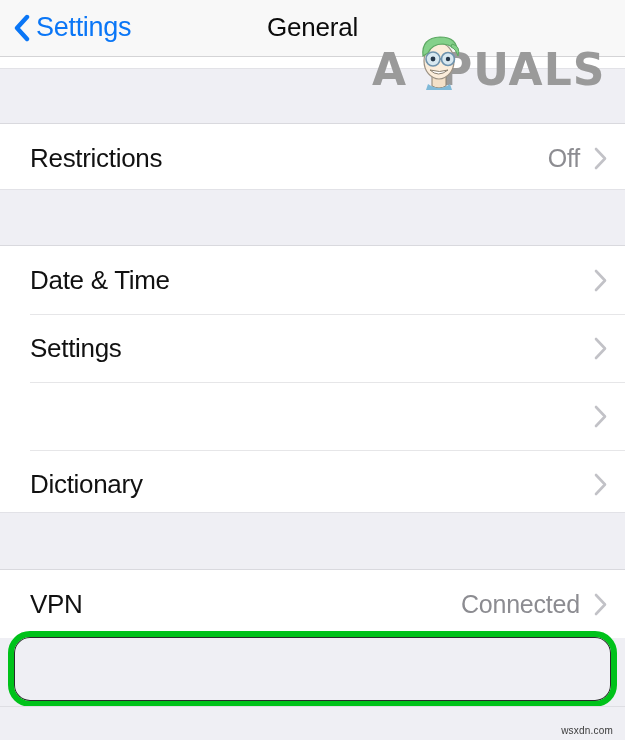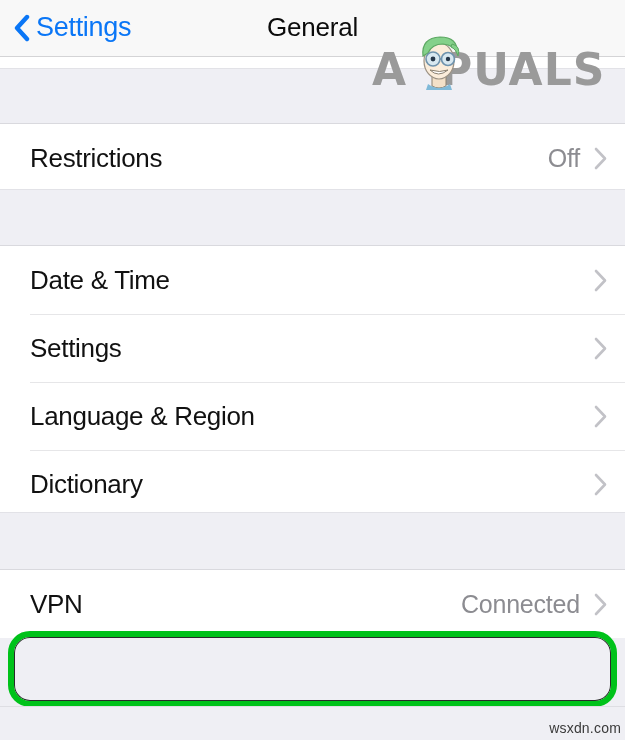--- a/index.html
+++ b/index.html
@@ -164,23 +164,23 @@
     left: 0;
     top: 706px;
     width: 625px;
     height: 34px;
     background: #efeff4;
     border-top: 1px solid #dedee3;
     box-sizing: border-box;
   }
   .footer-watermark {
     position: absolute;
-    right: 4px;
+    right: 12px;
     bottom: 4px;
-    font-size: 14px;
+    font-size: 10px;
     color: #3a3a3a;
     letter-spacing: 0.2px;
   }
 
   
   .appuals-watermark {
     position: absolute;
     left: 372px;
     top: 32px;
     width: 225px;
@@ -259,21 +259,20 @@
     <span class="row-right">
       <span class="row-value"></span>
       <span>
         <svg class="chevron" viewBox="0 0 13 23" aria-hidden="true">
           <polyline points="2,2 11,11.5 2,21" fill="none" stroke="#c2c2c7" stroke-width="2.6" stroke-linecap="round" stroke-linejoin="round"></polyline>
         </svg>
       </span>
     </span>
   </div>
   <div class="row">
-    <span class="row-label">Language &amp; Region</span>
     <span class="row-right">
       <span class="row-value"></span>
       <span>
         <svg class="chevron" viewBox="0 0 13 23" aria-hidden="true">
           <polyline points="2,2 11,11.5 2,21" fill="none" stroke="#c2c2c7" stroke-width="2.6" stroke-linecap="round" stroke-linejoin="round"></polyline>
         </svg>
       </span>
     </span>
   </div>
   <div class="row">

